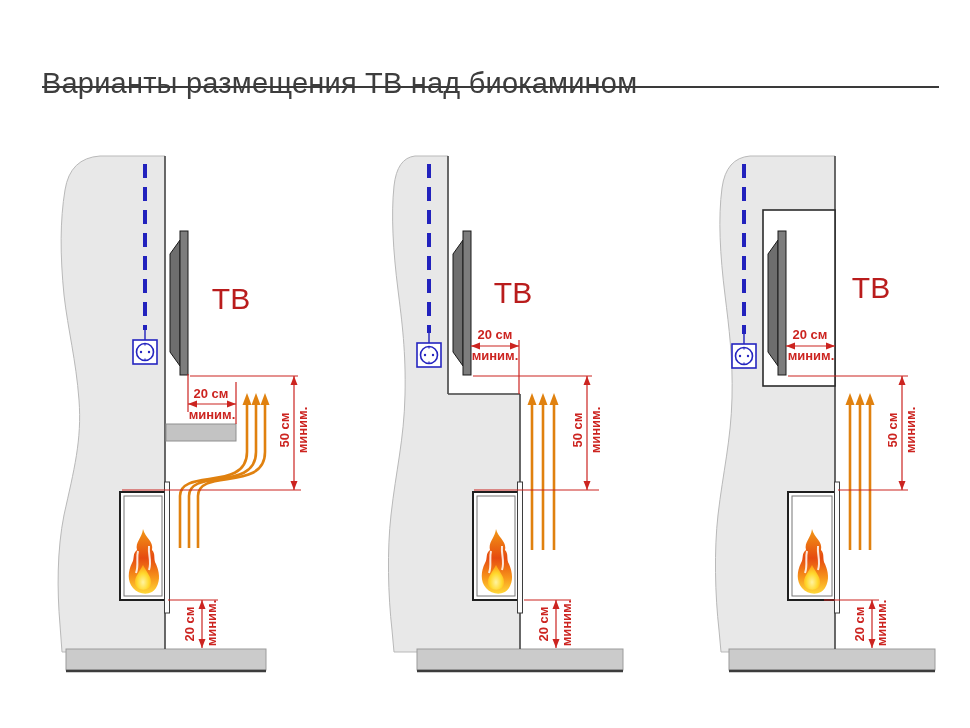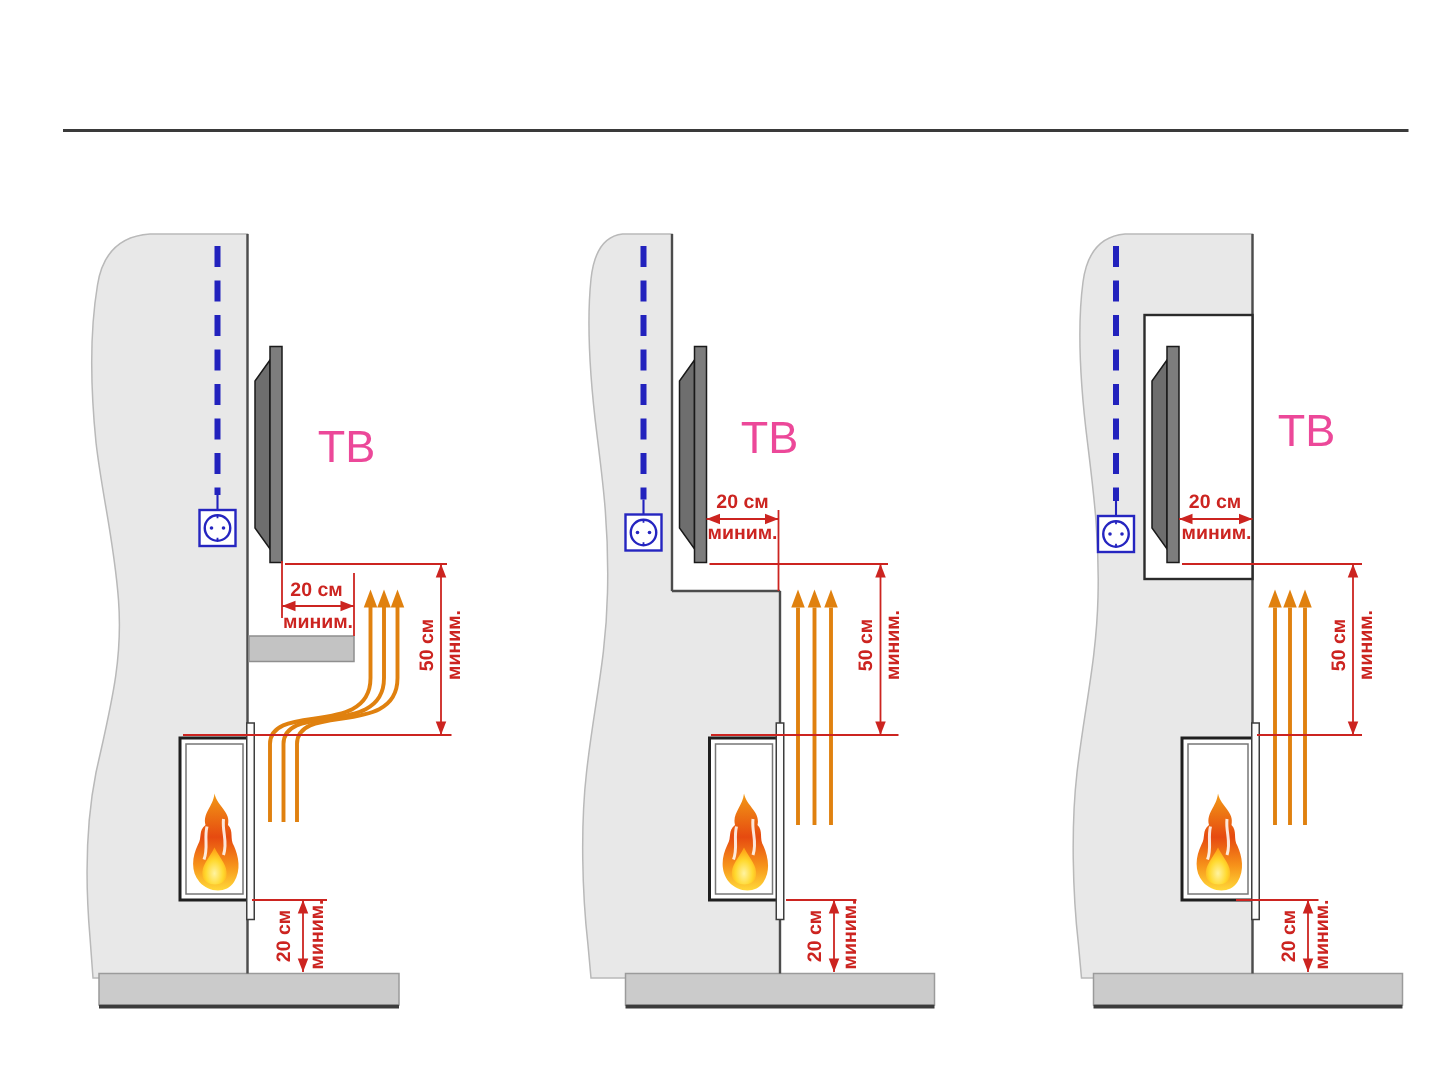--- a/index.html
+++ b/index.html
@@ -2,30 +2,31 @@
 <html><head>
 <meta charset="utf-8">
 <style>
   html,body{margin:0;padding:0;background:#ffffff;}
   .canvas{position:relative;width:970px;height:728px;background:#ffffff;overflow:hidden;
           font-family:"Liberation Sans", sans-serif;}
   .page-title{position:absolute;left:42px;top:48px;font-size:29px;font-weight:400;
               color:#3d3d3d;letter-spacing:.2px;white-space:nowrap;}
   .title-underline{position:absolute;left:42px;top:86px;width:897px;height:2px;background:#3a3a3a;}
   .diagram-svg{position:absolute;left:0;top:0;}
-  .tv-label{position:absolute;font-size:30px;color:#ec4899;transform:translate(-50%,-50%);white-space:nowrap;}
+  .tv-label{position:absolute;font-size:30px;color:#b91c1c;transform:translate(-50%,-50%);white-space:nowrap;}
   .dim-label{position:absolute;font-size:13px;font-weight:bold;color:#cc2420;white-space:nowrap;
              transform:translate(-50%,-50%);}
   .dim-label.vert{transform:translate(-50%,-50%) rotate(-90deg);}
 </style>
 </head>
 <body>
 
 <div class="canvas">
 
+  <h1 class="page-title">Варианты размещения ТВ над биокамином</h1>
   <div class="title-underline"></div>
 
   <svg class="diagram-svg" width="970" height="728" viewBox="0 0 970 728">
     <defs>
       <linearGradient id="gf" x1="0" y1="0" x2="0" y2="1">
         <stop offset="0" stop-color="#f29a16"></stop>
         <stop offset="0.45" stop-color="#e64a10"></stop>
         <stop offset="0.75" stop-color="#f7941a"></stop>
         <stop offset="1" stop-color="#ffd839"></stop>
       </linearGradient>

